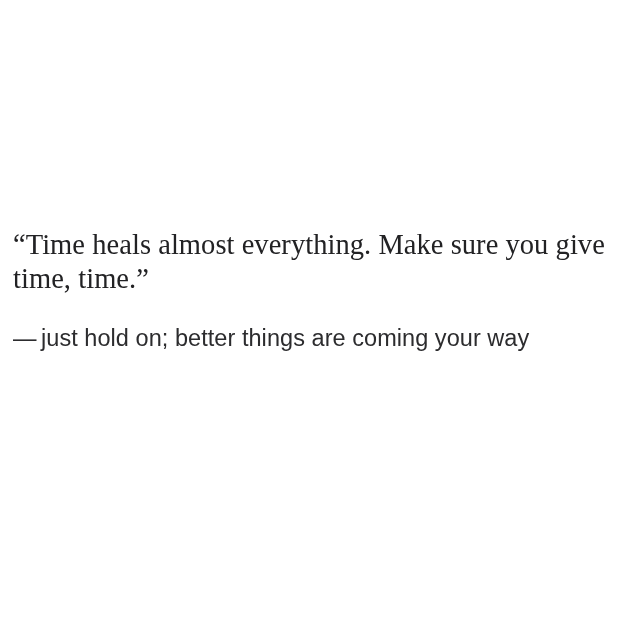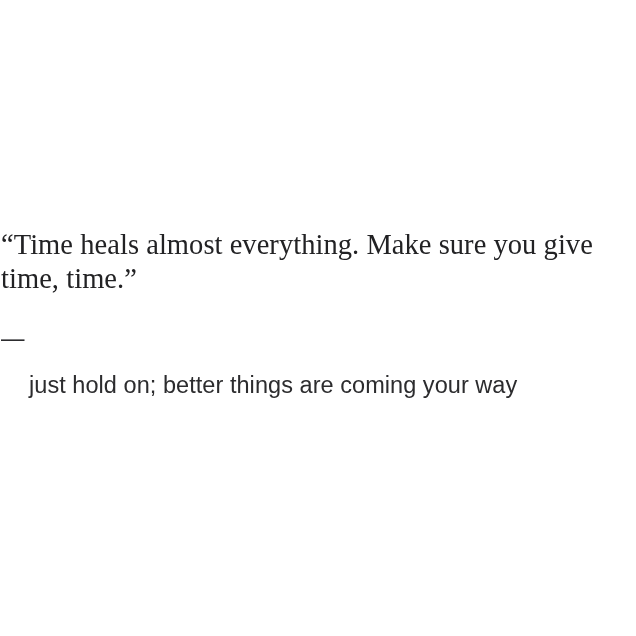--- a/index.html
+++ b/index.html
@@ -26,21 +26,21 @@
   #quote-card {
     position: absolute;
     left: 0;
     top: 0;
     width: 636px;
     height: 636px;
     display: flex;
     flex-direction: column;
     justify-content: flex-start;
     align-items: flex-start;
-    padding-left: 1px;
+    padding-left: 13px;
     padding-top: 228px;
     box-sizing: border-box;
   }
 
   
   #quote-text {
     font-family: "Liberation Serif", "DejaVu Serif", serif;
     font-size: 28.5px;
     line-height: 33.5px;
     color: #222224;
@@ -73,21 +73,20 @@
     font-family: "Liberation Sans", "DejaVu Sans", sans-serif;
     font-size: 23.5px;
     line-height: 33px;
     color: #2c2c2e;
   }
 
   #attribution-body {
     flex: 1 1 auto;
     max-width: 548px;
     text-align: left;
-    margin-top: 47px;
   }
 </style>
 </head>
 <body>
 
 <div id="canvas">
 
   <div id="quote-card">
 
     <p id="quote-text">“Time heals almost everything. Make sure you give time, time.”</p>

